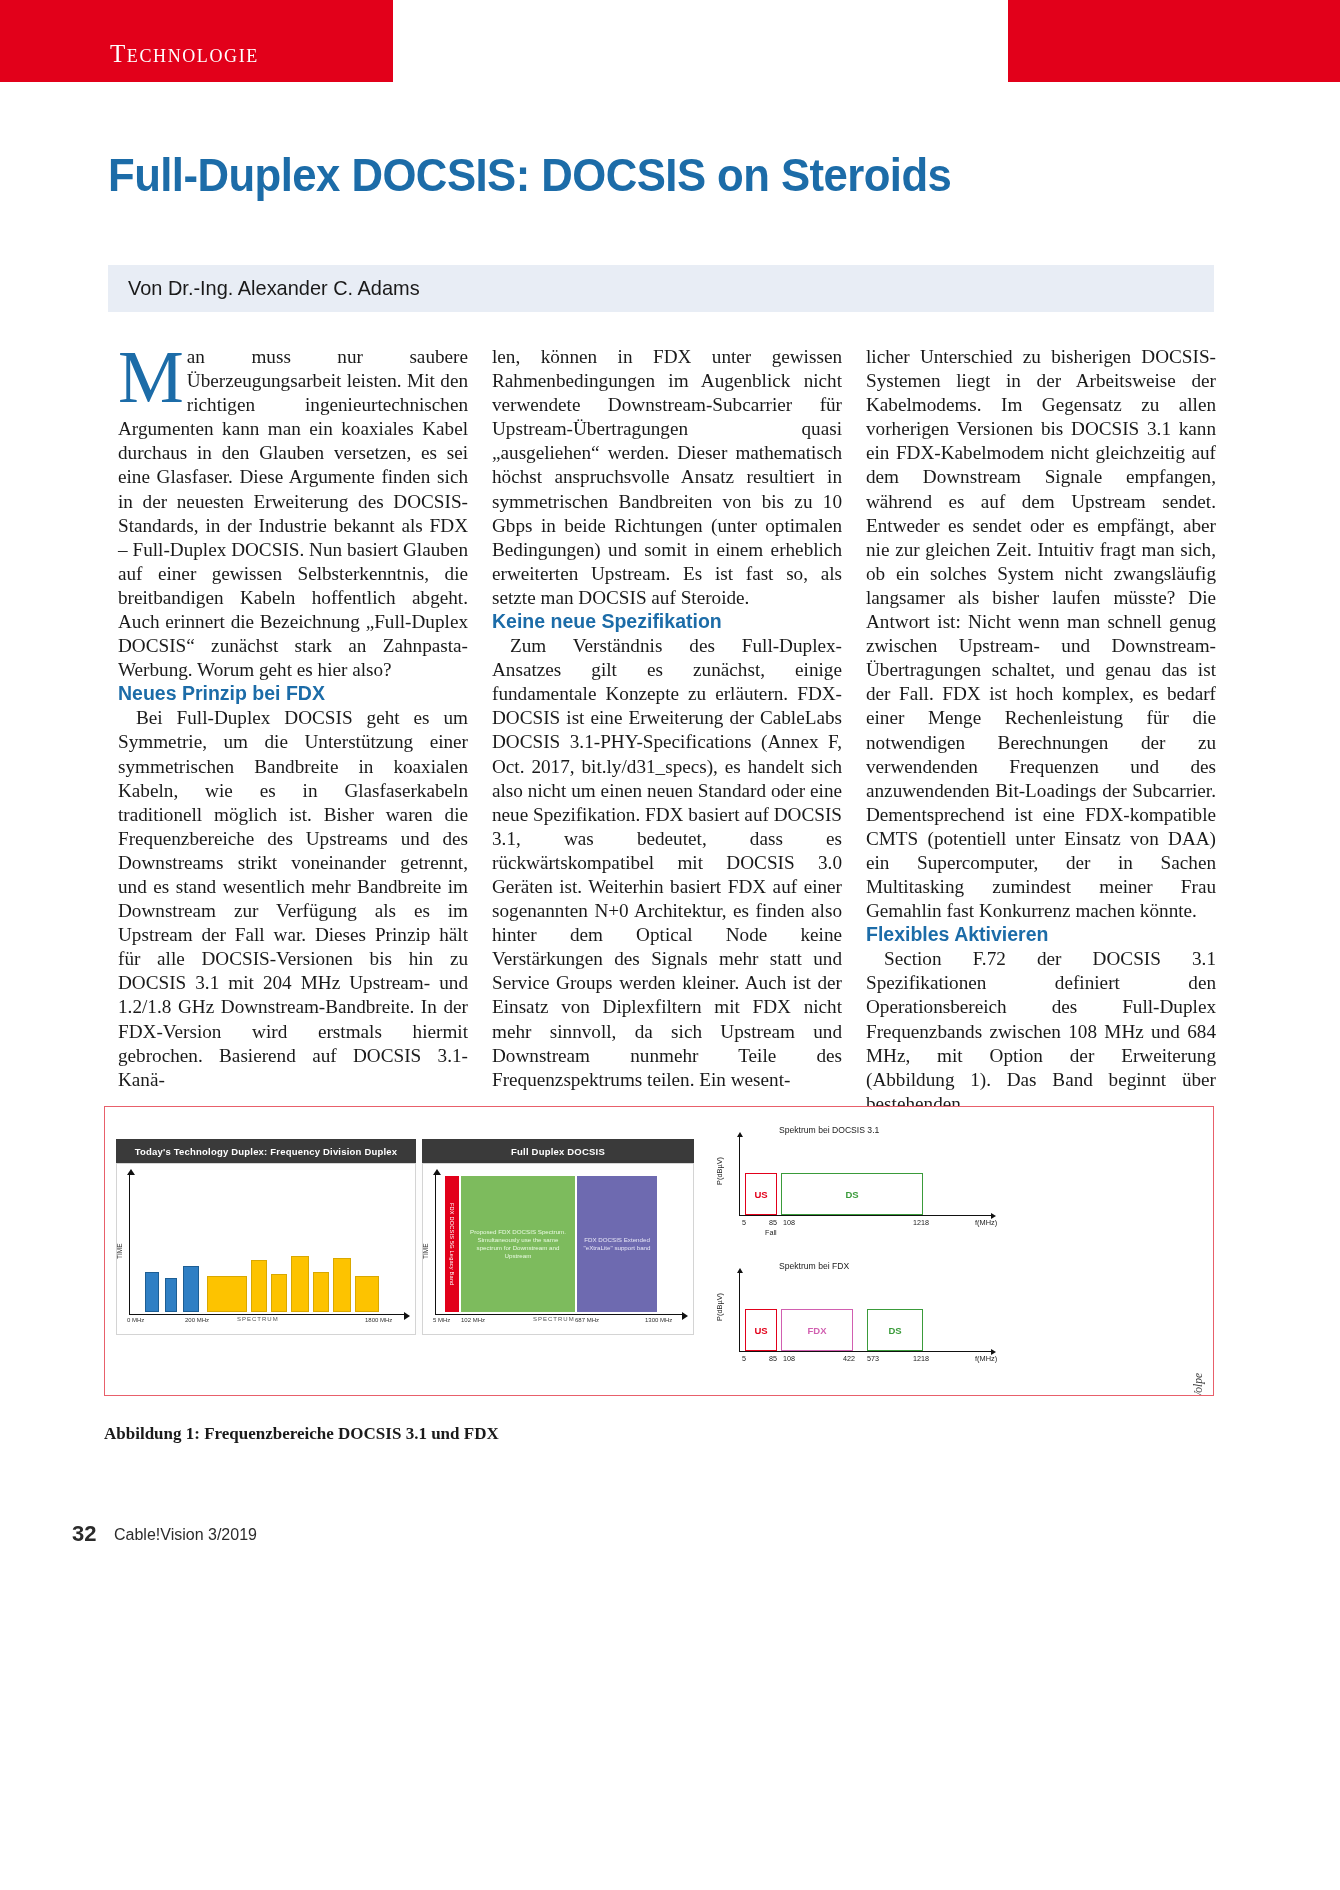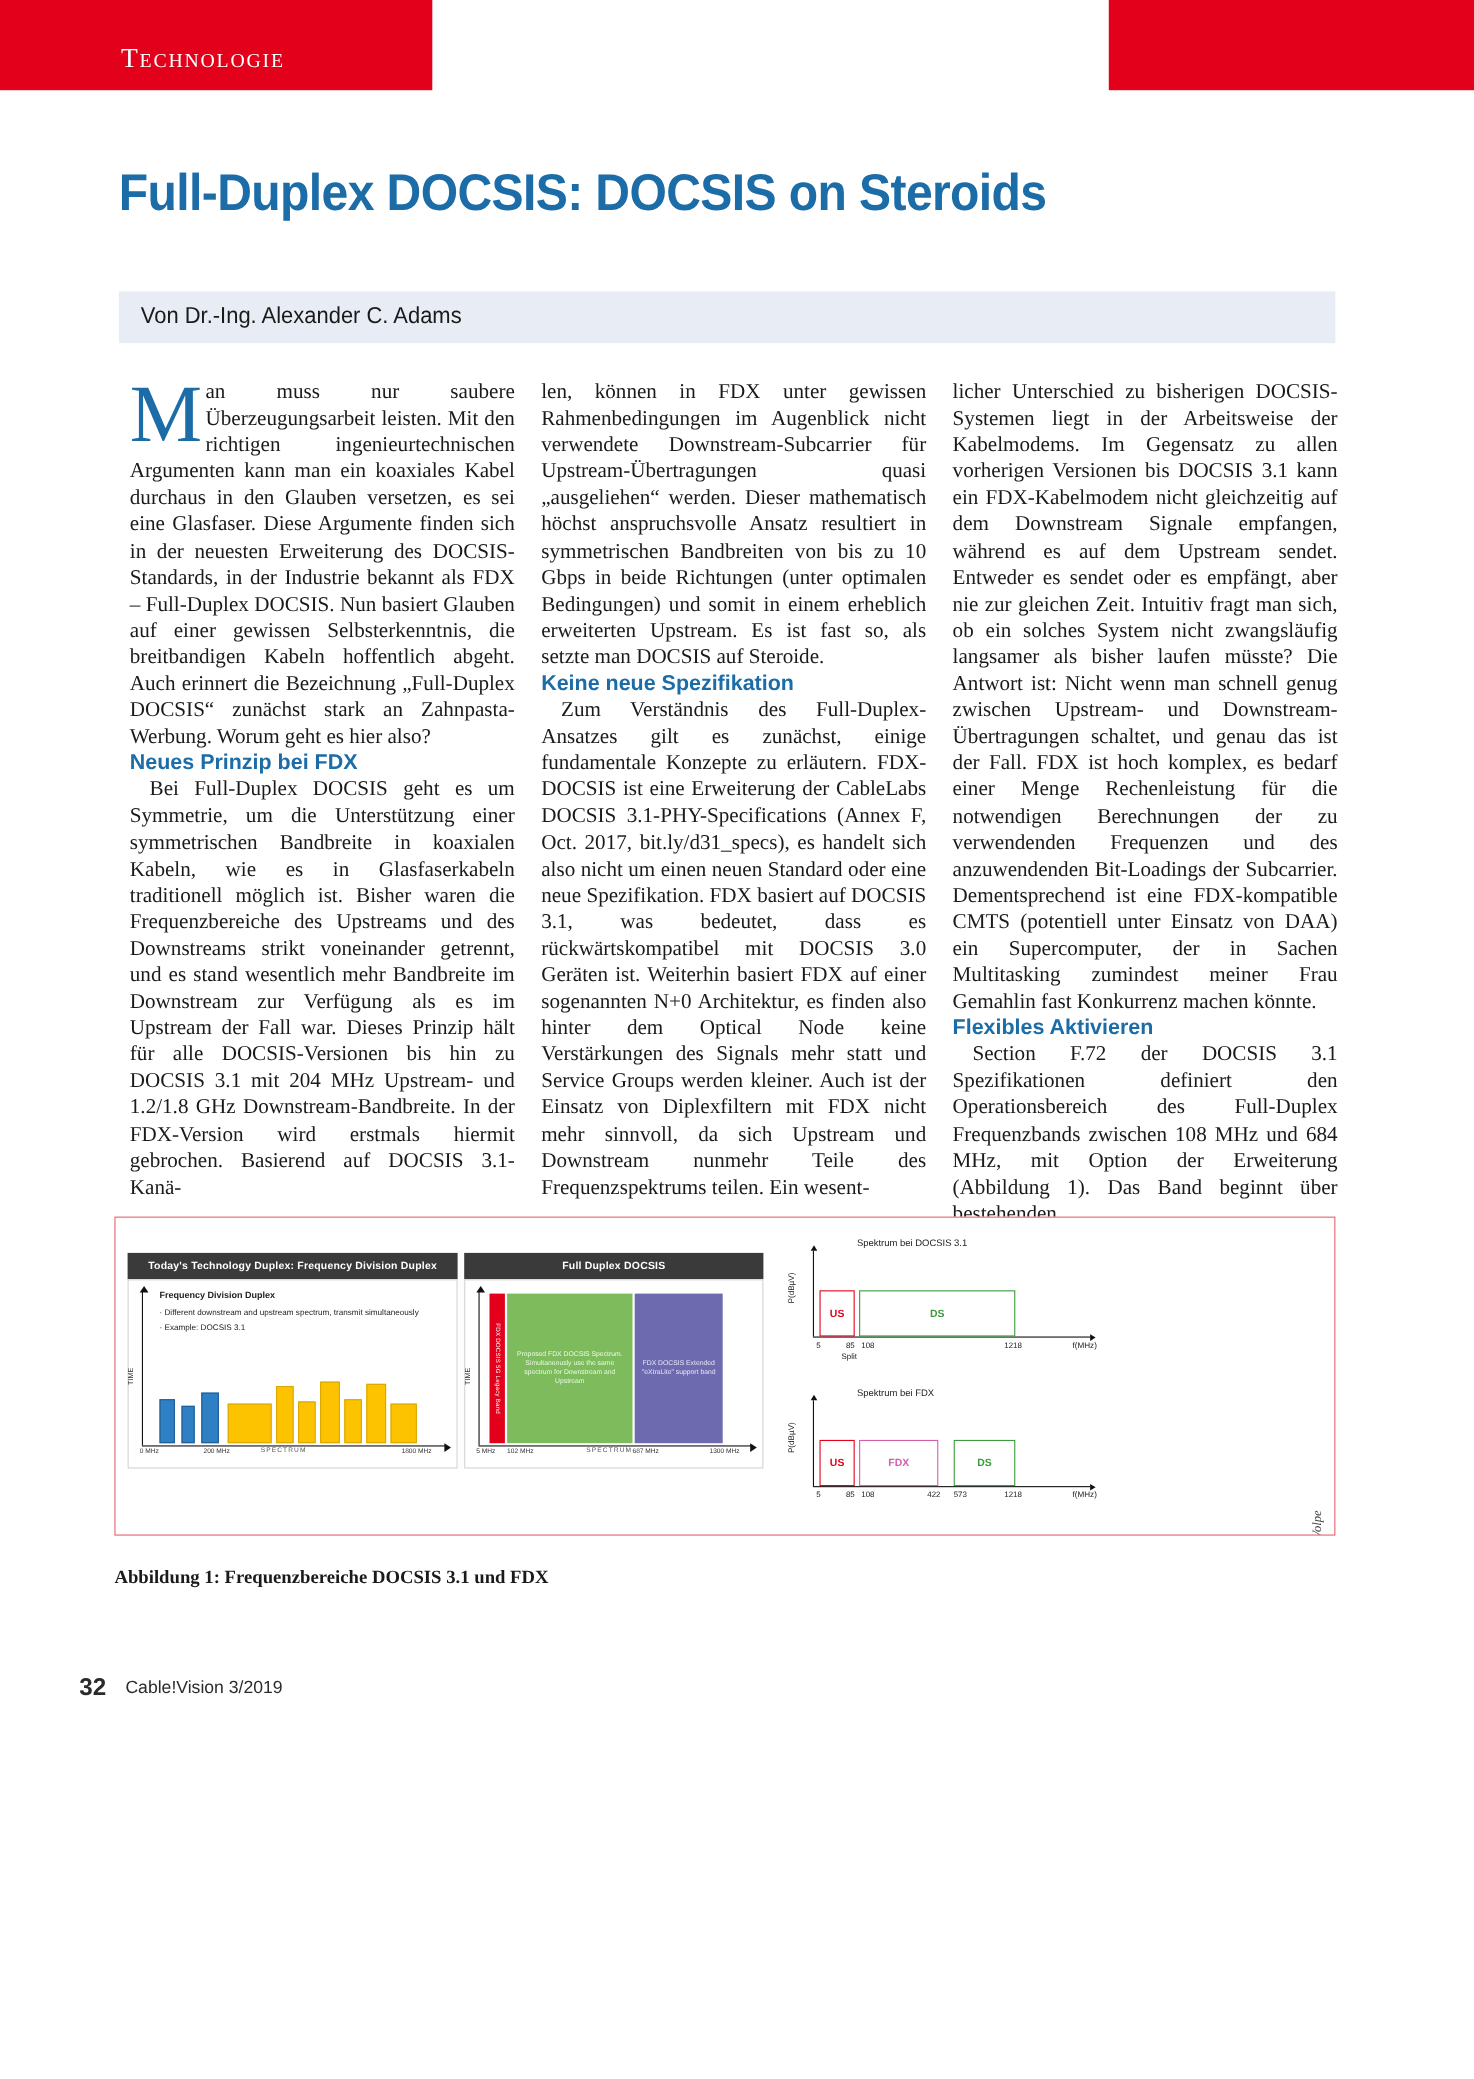--- a/index.html
+++ b/index.html
@@ -306,25 +306,20 @@
 
   <div class="figure-box">
     <div class="fig-inner">
 
       <div class="sch">
 
         <div class="sch-header a">Today's Technology Duplex: Frequency Division Duplex</div>
         <div class="sch-header b">Full Duplex DOCSIS</div>
 
         <div class="sch-body a">
-          <div class="bullets">
-            <div class="bt">Frequency Division Duplex</div>
-            <div class="bl">· Different downstream and upstream spectrum, transmit simultaneously</div>
-            <div class="bl">· Example: DOCSIS 3.1</div>
-          </div>
 
           <div class="vaxis"></div>
           <div class="vlabel" style="top:95px;">TIME</div>
           <div class="haxis" style="width:276px;"></div>
           <div class="spectxt" style="left:120px;">SPECTRUM</div>
           <div class="tick" style="left:10px;">0 MHz</div>
           <div class="tick" style="left:68px;">200 MHz</div>
           <div class="tick" style="left:248px;">1800 MHz</div>
 
           <div class="usblock" style="left:28px; width:14px; height:40px;"></div>
@@ -363,21 +358,21 @@
         <div class="xax" style="width:252px;"></div>
         <div class="xlab" style="left:258px; top:89px;">f(MHz)</div>
 
         <div class="band us" style="left:28px; width:32px; height:42px; top:44px;">US</div>
         <div class="band ds" style="left:64px; width:142px; height:42px; top:44px;">DS</div>
 
         <div class="xt" style="left:25px;">5</div>
         <div class="xt" style="left:52px;">85</div>
         <div class="xt" style="left:66px;">108</div>
         <div class="xt" style="left:196px;">1218</div>
-        <div class="splitlbl" style="left:48px; top:99px;">Split</div>
+        <div class="splitlbl" style="left:48px; top:99px;">Fall</div>
       </div>
 
       <div class="plot" style="left:612px; top:158px; width:290px; height:118px;">
         <div class="ptitle" style="left:62px; top:-4px;">Spektrum bei FDX</div>
         <div class="ylab">P(dBµV)</div>
         <div class="yax"></div>
         <div class="xax" style="width:252px;"></div>
         <div class="xlab" style="left:258px; top:89px;">f(MHz)</div>
 
         <div class="band us" style="left:28px; width:32px; height:42px; top:44px;">US</div>

